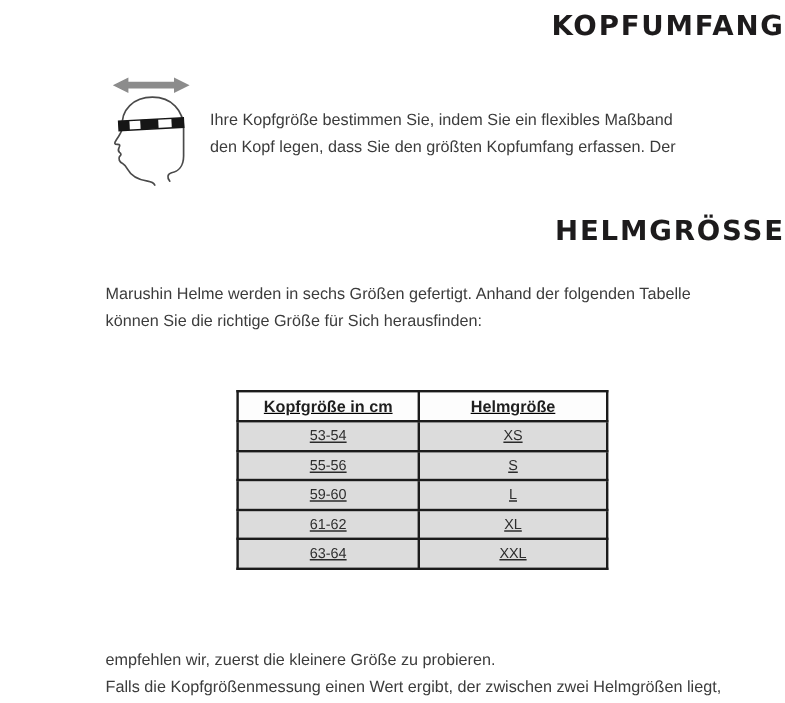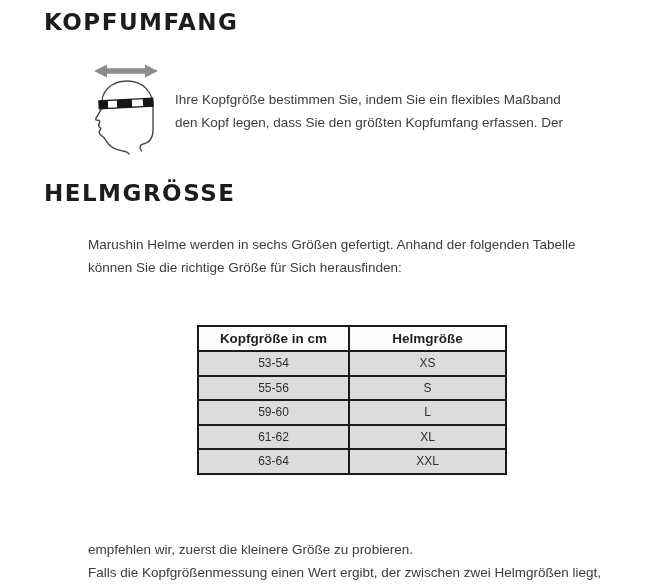--- a/index.html
+++ b/index.html
@@ -6,21 +6,21 @@
   body {
     width: 654px; height: 586px;
     background: var(--page-background, #fff);
     font-family: "Liberation Sans", sans-serif;
     position: relative;
     overflow: hidden;
   }
   .heading {
     position: absolute;
     left: 44px; right: 0;
-    text-align: left;
+    text-align: right;
     font-family: "DejaVu Sans", sans-serif;
     font-weight: bold;
     font-size: 23px;
     line-height: 1;
     letter-spacing: 1.5px;
     color: var(--heading-color, #1d1b1c);
   }
   .h1 { top: 11px; }
   .h2 { top: 182px; }
   .body-text {
@@ -31,20 +31,21 @@
   .para1 { position: absolute; left: 175px; top: 60px; width: 395px; margin-top: 28px; }
   .para2 { position: absolute; left: 88px; top: 233px; width: 500px; }
   .para3 { position: absolute; left: 88px; top: 538px; width: 520px; }
   .head-icon { position: absolute; left: 86px; top: 60px; width: 80px; height: 100px; }
   .head-icon svg { display: block; width: 80px; height: 100px; }
 
   .size-table {
     position: absolute; left: 197px; top: 325px;
     border-collapse: collapse;
     table-layout: fixed;
+    text-decoration: underline;
   }
   .size-table th, .size-table td {
     border: 2px solid var(--table-border-color, #1b1b1b);
     text-align: center;
     vertical-align: middle;
     padding: 0;
   }
   .size-table th {
     background: var(--table-header-background, #fdfdfd);
     height: 23px;

